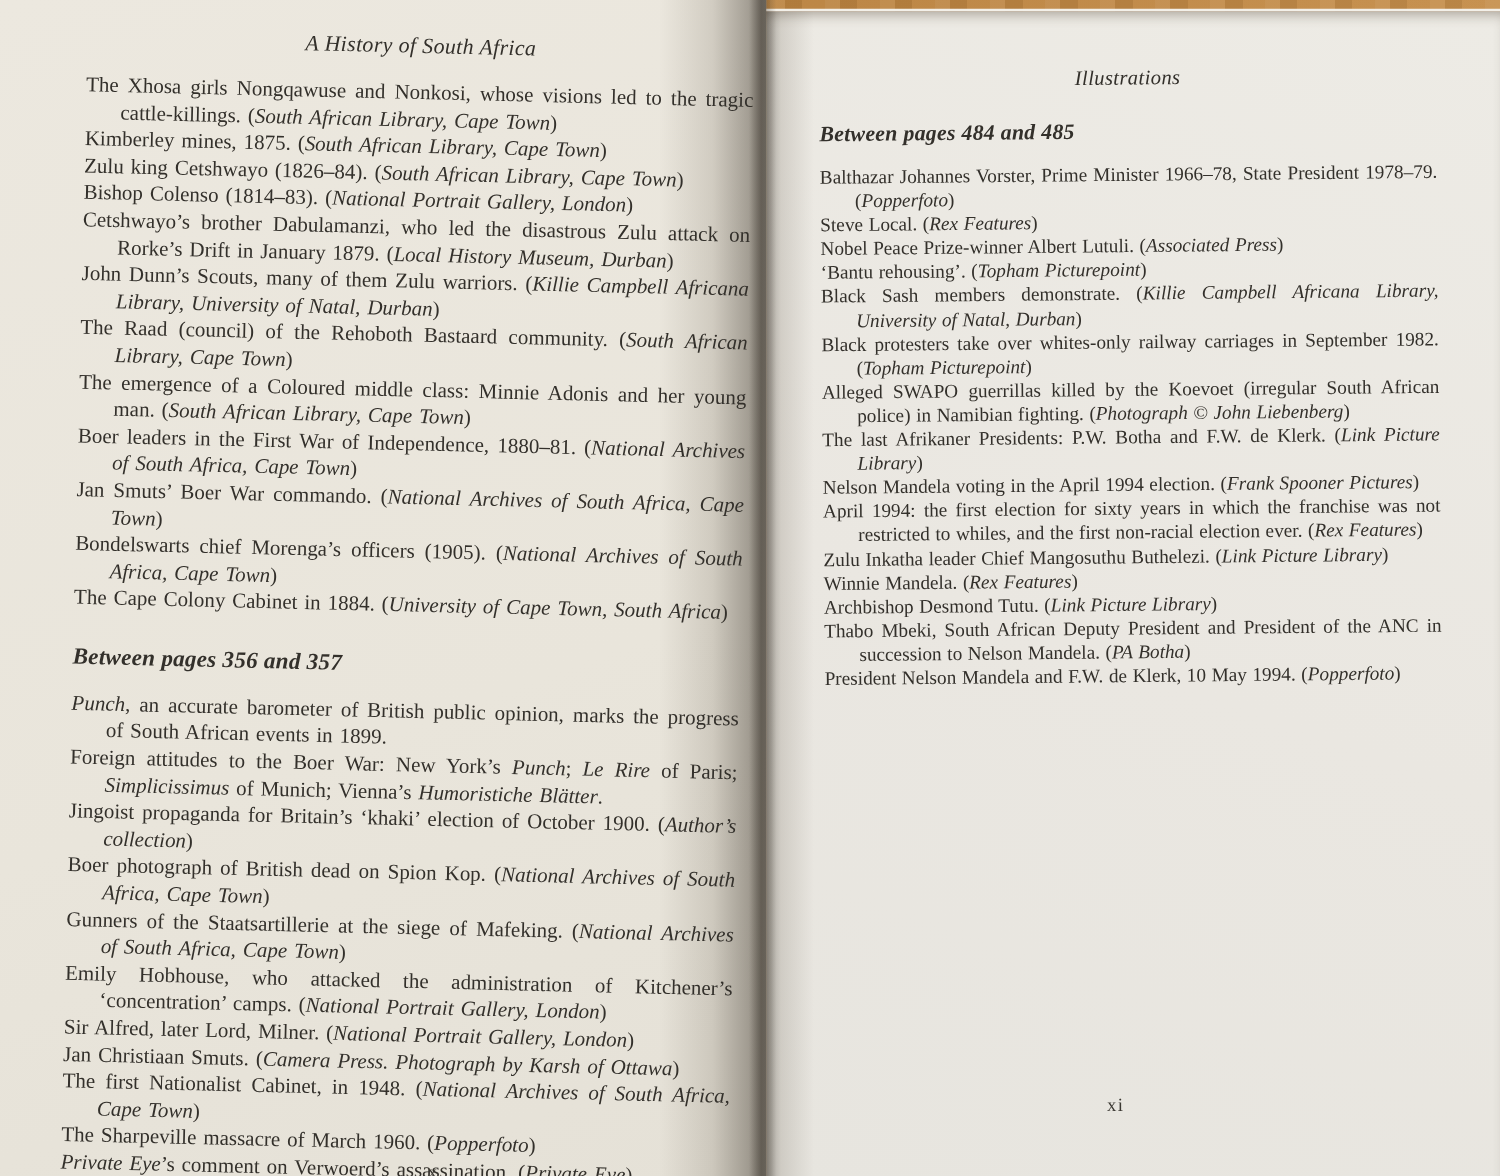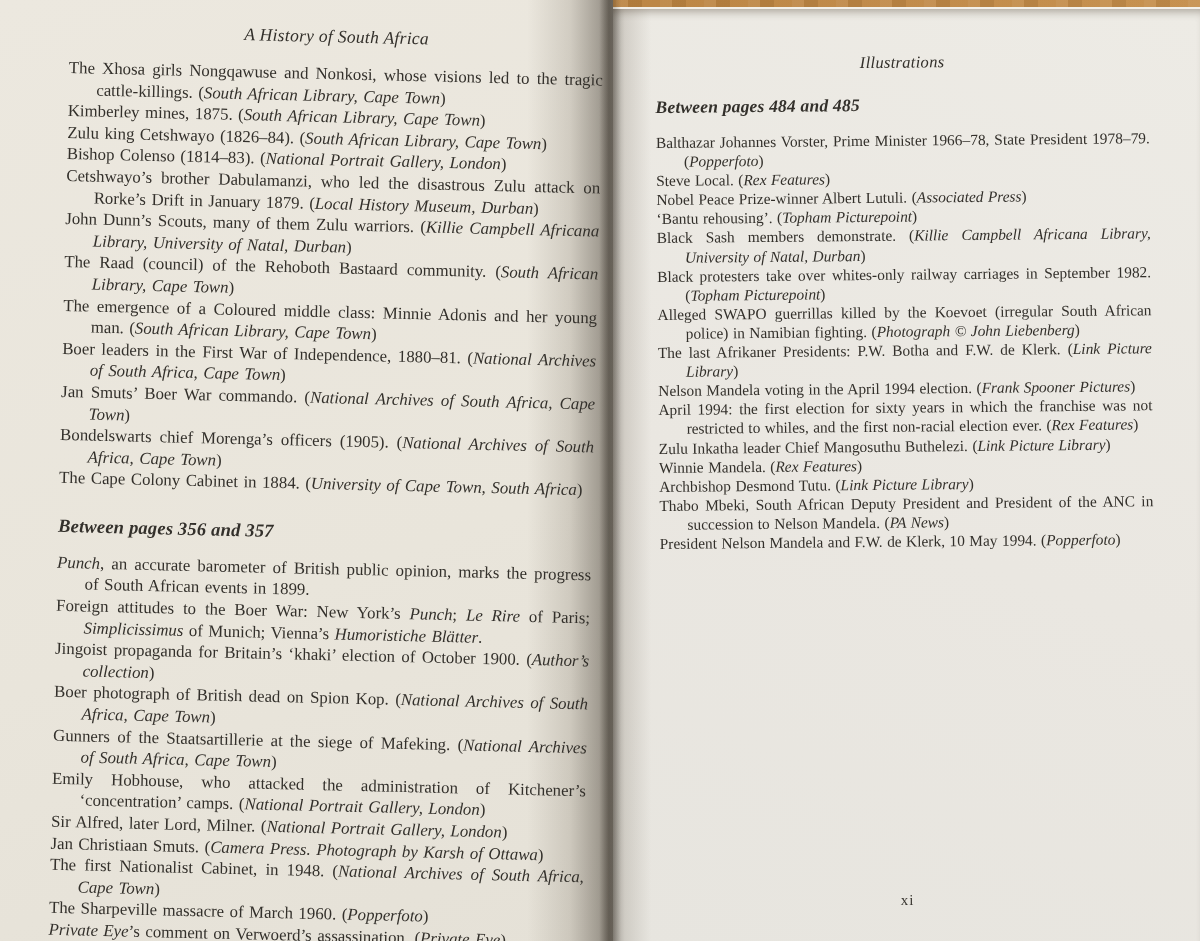--- a/index.html
+++ b/index.html
@@ -78,21 +78,21 @@
   .entries { margin:0; }
   .entry {
     margin:0; padding-left:28px; text-indent:-28px;
     text-align:justify;
   }
   #left-content .entry  { font-size:16.8px; line-height:21.6px; word-spacing:0.08em; }
   #right-content .entry { font-size:15.4px; line-height:19.1px; word-spacing:0.04em; }
 
   .page-number {
     position:absolute; left:0; width:100%; text-align:center;
-    font-size:15px; letter-spacing:1px; color:#3b3832; margin:15px;
+    font-size:15px; letter-spacing:1px; color:#3b3832; margin:0;
   }
   #left-page .page-number  { top:930px; left:40px; }
   #right-page .page-number { top:868px; left:-14px; }
 </style>
 </head>
 <body>
 
 <div class="page" id="left-page">
   <div class="content" id="left-content">
     <p class="running-head">A History of South Africa</p>
@@ -139,20 +139,20 @@
         <p class="entry"><span>‘Bantu rehousing’. (</span><i>Topham Picturepoint</i><span>)</span></p>
         <p class="entry"><span>Black Sash members demonstrate. (</span><i>Killie Campbell Africana Library, University of Natal, Durban</i><span>)</span></p>
         <p class="entry"><span>Black protesters take over whites-only railway carriages in September 1982. (</span><i>Topham Picturepoint</i><span>)</span></p>
         <p class="entry"><span>Alleged SWAPO guerrillas killed by the Koevoet (irregular South African police) in Namibian fighting. (</span><i>Photograph © John Liebenberg</i><span>)</span></p>
         <p class="entry"><span>The last Afrikaner Presidents: P.W. Botha and F.W. de Klerk. (</span><i>Link Picture Library</i><span>)</span></p>
         <p class="entry"><span>Nelson Mandela voting in the April 1994 election. (</span><i>Frank Spooner Pictures</i><span>)</span></p>
         <p class="entry"><span>April 1994: the first election for sixty years in which the franchise was not restricted to whiles, and the first non-racial election ever. (</span><i>Rex Features</i><span>)</span></p>
         <p class="entry"><span>Zulu Inkatha leader Chief Mangosuthu Buthelezi. (</span><i>Link Picture Library</i><span>)</span></p>
         <p class="entry"><span>Winnie Mandela. (</span><i>Rex Features</i><span>)</span></p>
         <p class="entry"><span>Archbishop Desmond Tutu. (</span><i>Link Picture Library</i><span>)</span></p>
-        <p class="entry"><span>Thabo Mbeki, South African Deputy President and President of the ANC in succession to Nelson Mandela. (</span><i>PA News</i><span>)</span></p>
+        <p class="entry"><span>Thabo Mbeki, South African Deputy President and President of the ANC in succession to Nelson Mandela. (</span><i>PA Botha</i><span>)</span></p>
         <p class="entry"><span>President Nelson Mandela and F.W. de Klerk, 10 May 1994. (</span><i>Popperfoto</i><span>)</span></p>
       </div>
   </div>
   <p class="page-number">xi</p>
 </div>
 
 <div id="gutter-shadow"></div>
 
 </body></html>

